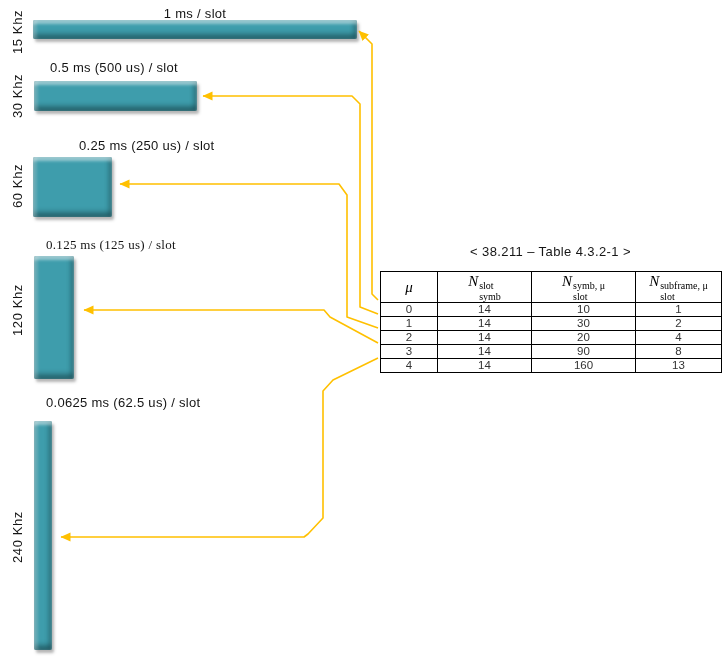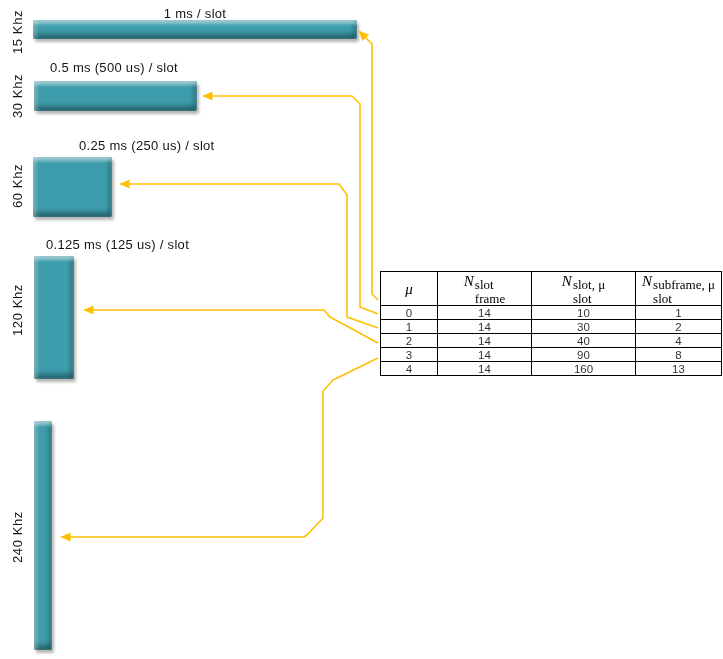--- a/index.html
+++ b/index.html
@@ -17,21 +17,21 @@
   .f0{top:4px;height:56px;}
   .f1{top:66px;height:60px;}
   .f2{top:154px;height:64px;}
   .f3{top:276px;height:68px;}
   .f4{top:500px;height:74px;}
   
   .dur-label{position:absolute;font-size:13px;letter-spacing:.3px;color:#141414;white-space:nowrap;}
   .d0{left:33px;top:6px;width:324px;text-align:center;}
   .d1{left:50px;top:60px;}
   .d2{left:46px;top:138px;margin-left:33px;}
-  .d3{left:46px;top:237px;}
+  .d3{left:46px;top:237px;font-family:Liberation Serif, serif;}
   .d4{left:46px;top:395px;}
   
   .bar{
     position:absolute;background:#3E9DAC;border-radius:2px;
     box-shadow:
       inset 0 4px 3px rgba(255,255,255,.45),
       inset 4px 0 3px rgba(255,255,255,.22),
       inset 0 -5px 5px rgba(10,40,45,.45),
       inset -4px 0 4px rgba(10,40,45,.22),
       2px 3px 3px rgba(90,90,90,.45);
@@ -54,81 +54,83 @@
     background:#fff;
   }
   table.spec th,table.spec td{border:1px solid #000;text-align:center;padding:0;}
   table.spec th{height:26px;font-weight:normal;vertical-align:middle;}
   table.spec td{height:13px;font-size:11.5px;line-height:1.05;color:#333;font-family:"Liberation Sans",sans-serif;}
   .math{font-family:"Liberation Serif",serif;color:#000;white-space:nowrap;}
   .math .base{font-style:italic;font-size:15px;}
   .math .mu{font-style:italic;font-size:15px;}
   .math .scripts{
     display:inline-flex;flex-direction:column;align-items:flex-start;
-    vertical-align:-3px;margin-left:1px;font-size:13px;line-height:1.05;
+    vertical-align:-3px;margin-left:1px;font-size:10px;line-height:1.05;
     font-family:"Liberation Serif",serif;
   }
 </style>
 </head>
 <body>
 
 <div class="stage">
 
   <div class="freq-label f0">15 Khz</div>
   <div class="freq-label f1">30 Khz</div>
   <div class="freq-label f2">60 Khz</div>
   <div class="freq-label f3">120 Khz</div>
   <div class="freq-label f4">240 Khz</div>
 
   <div class="dur-label d0">1 ms / slot</div>
   <div class="dur-label d1">0.5 ms (500 us) / slot</div>
   <div class="dur-label d2">0.25 ms (250 us) / slot</div>
   <div class="dur-label d3">0.125 ms (125 us) / slot</div>
+  <div class="dur-label d4">0.0625 ms (62.5 us) / slot</div>
 
   <div class="bar b0"></div>
   <div class="bar b1"></div>
   <div class="bar b2"></div>
   <div class="bar b3"></div>
   <div class="bar b4"></div>
 
   <svg class="connectors" width="723" height="659" viewBox="0 0 723 659" xmlns="http://www.w3.org/2000/svg">
     <defs>
       <marker id="ah" markerUnits="userSpaceOnUse" markerWidth="11" markerHeight="10" refX="9.5" refY="4.5" orient="auto">
         <path d="M0,0 L10,4.5 L0,9 z" fill="#FFC000"></path>
       </marker>
     </defs>
     <polyline points="378,300 372,294 372,44 359,31" marker-end="url(#ah)"></polyline>
     <polyline points="378,314 360,307 360,104 352,96 203,96" marker-end="url(#ah)"></polyline>
     <polyline points="378,328 347,317 347,195 339,184 120,184" marker-end="url(#ah)"></polyline>
     <polyline points="378,343 330,317 324,310 84,310" marker-end="url(#ah)"></polyline>
     <polyline points="378,358 333,380 323,391 323,518 308,534 304,537 61,537" marker-end="url(#ah)"></polyline>
   </svg>
 
+  <div class="tbl-caption">&lt; 38.211 – Table 4.3.2-1 &gt;</div>
 
   <table class="spec">
     <colgroup>
       <col style="width:57px">
         <col style="width:94px">
         <col style="width:104px">
         <col style="width:86px">
     </colgroup>
     <thead>
       <tr>
         <th>
           <span class="math"><span class="mu">μ</span></span>
         </th>
         <th>
           <span class="math"><span class="base">N</span><span class="scripts">
                 <span>slot</span>
-                <span>frame</span>
+                <span>symb</span>
               </span></span>
         </th>
         <th>
           <span class="math"><span class="base">N</span><span class="scripts">
-                <span>slot, μ</span>
+                <span>symb, μ</span>
                 <span>slot</span>
               </span></span>
         </th>
         <th>
           <span class="math"><span class="base">N</span><span class="scripts">
                 <span>subframe, μ</span>
                 <span>slot</span>
               </span></span>
         </th>
       </tr>
@@ -142,21 +144,21 @@
       </tr>
       <tr>
         <td>1</td>
         <td>14</td>
         <td>30</td>
         <td>2</td>
       </tr>
       <tr>
         <td>2</td>
         <td>14</td>
-        <td>40</td>
+        <td>20</td>
         <td>4</td>
       </tr>
       <tr>
         <td>3</td>
         <td>14</td>
         <td>90</td>
         <td>8</td>
       </tr>
       <tr>
         <td>4</td>

